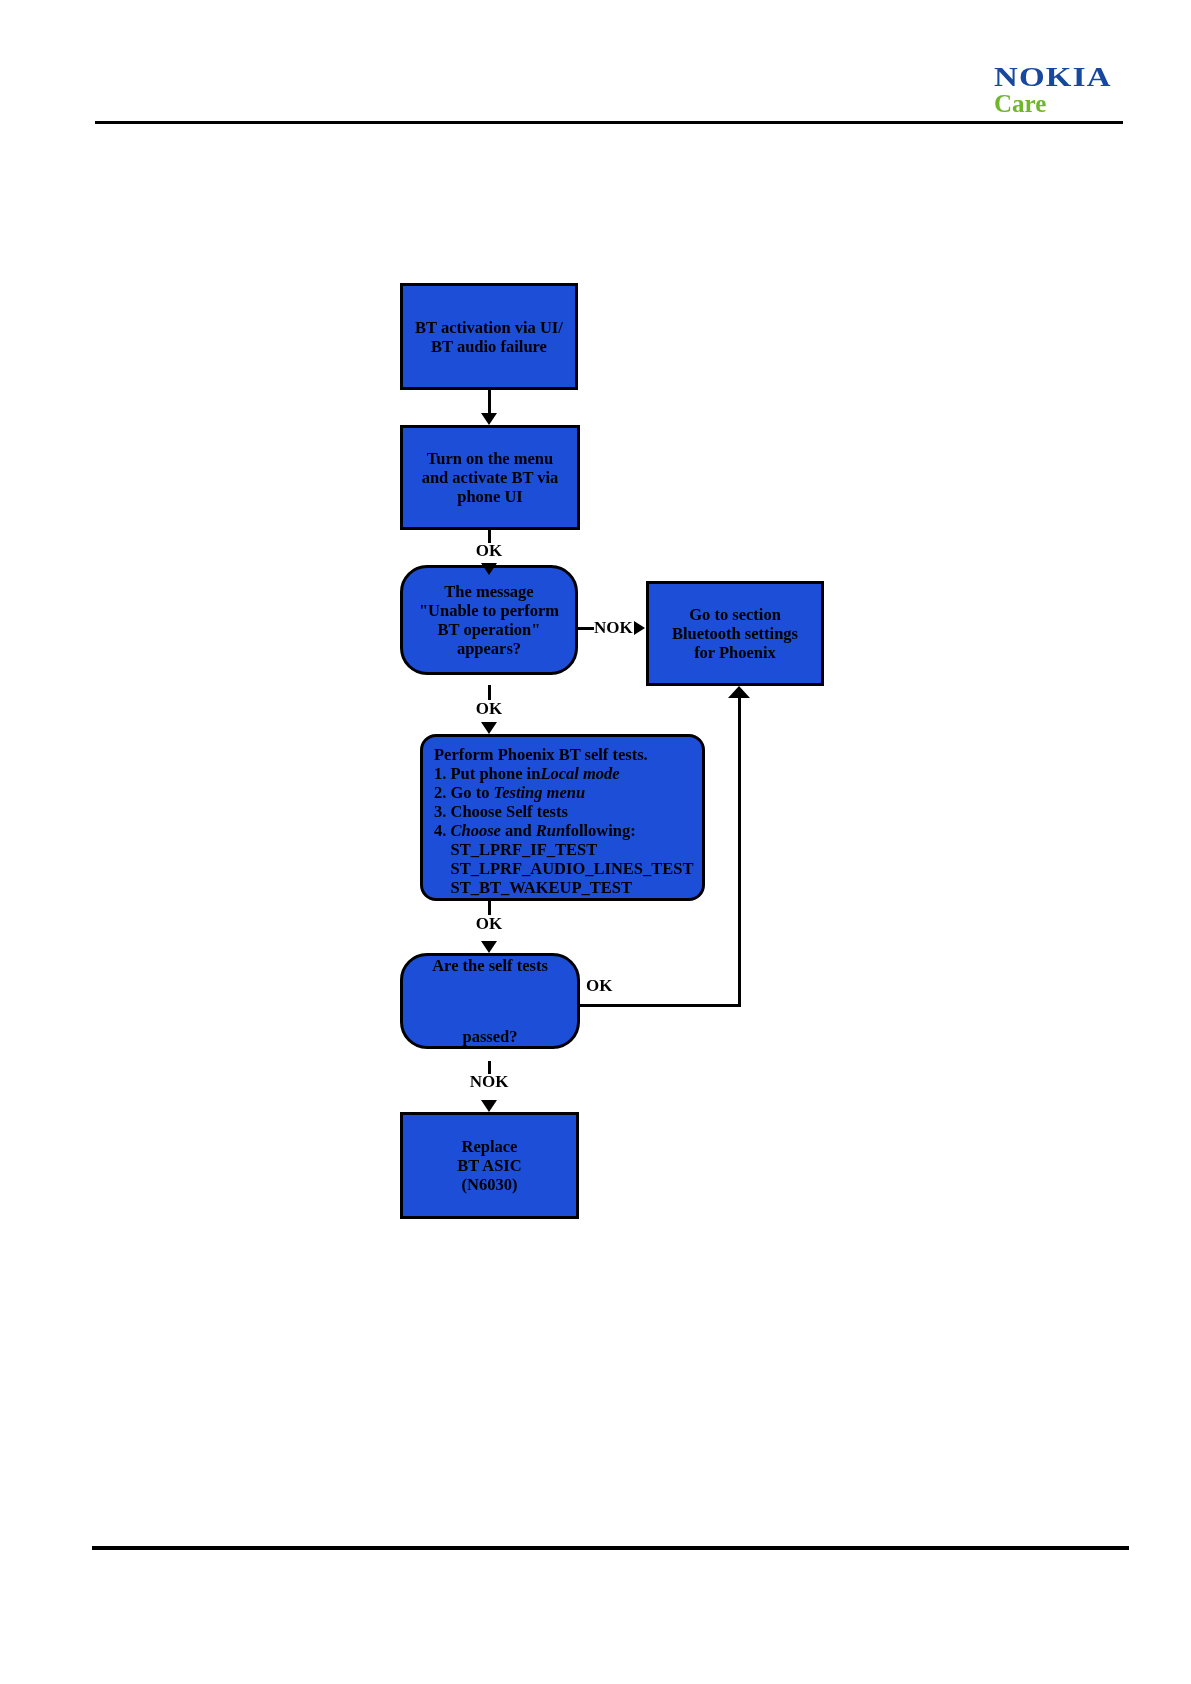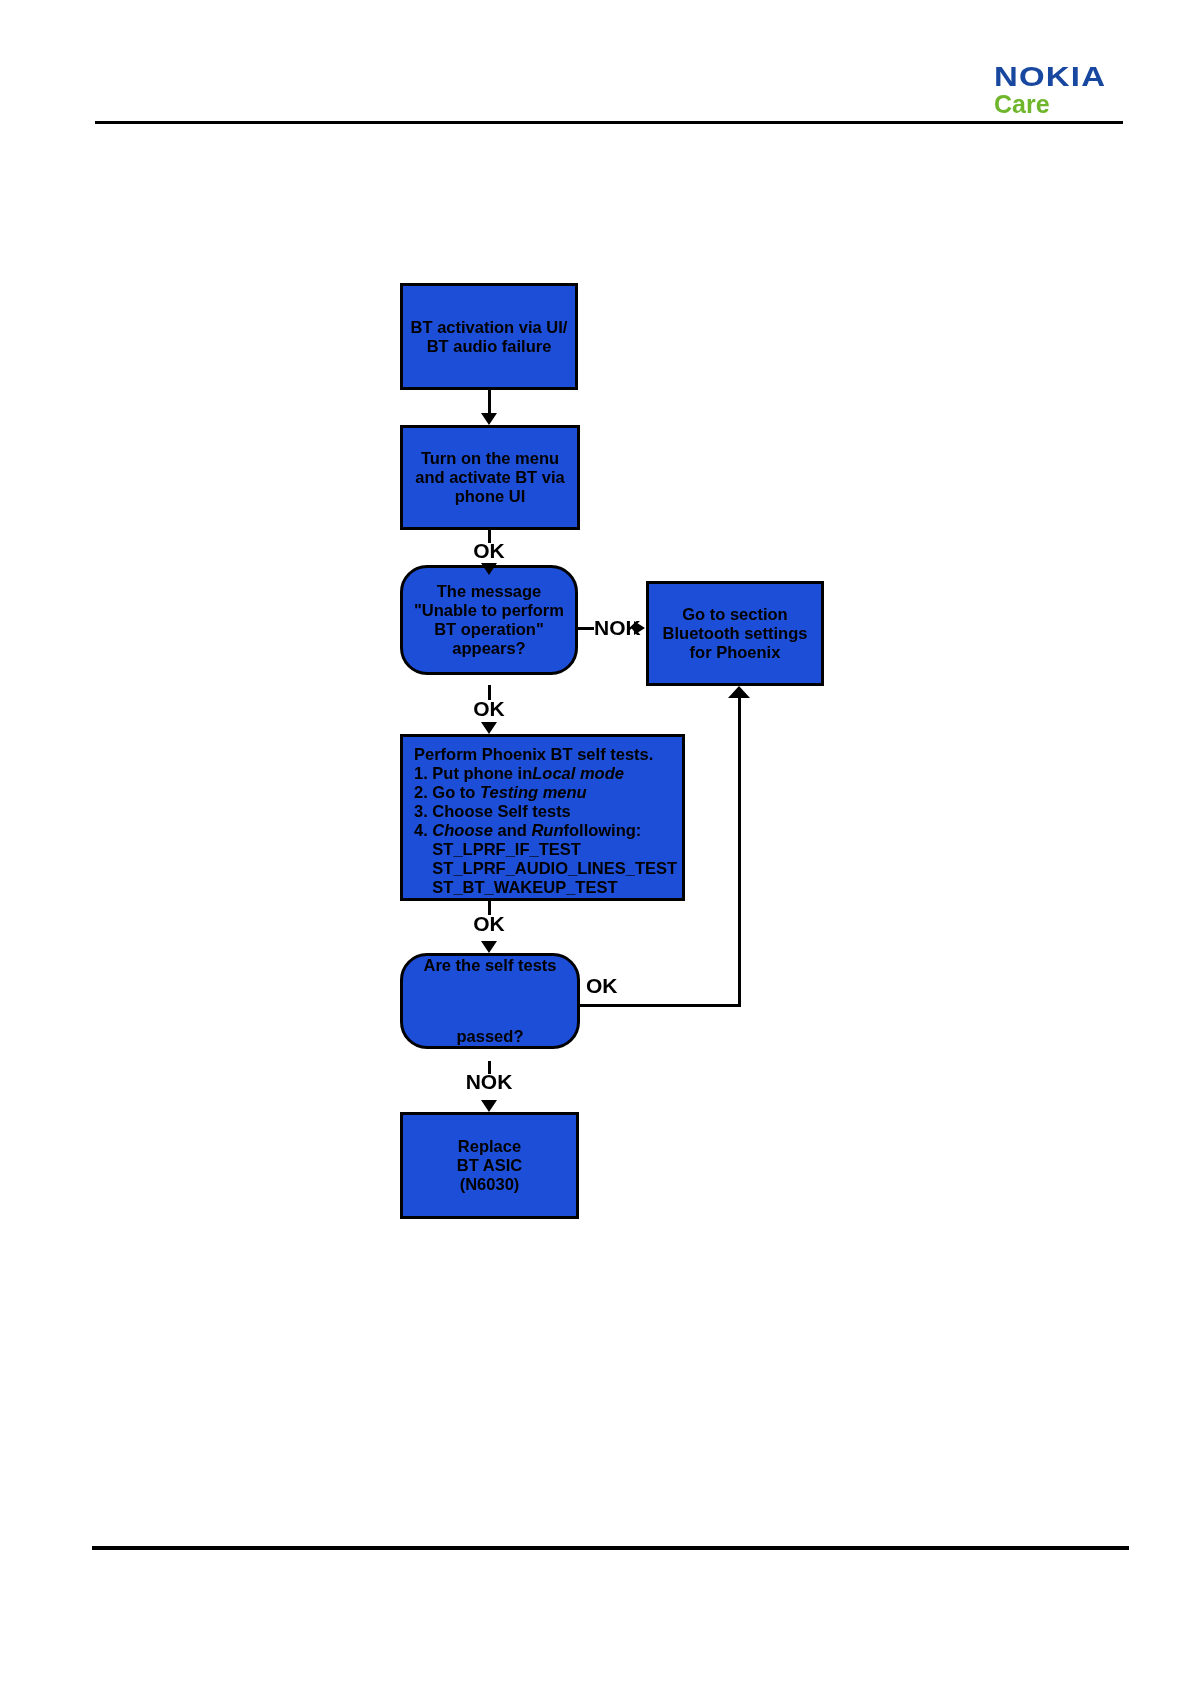--- a/index.html
+++ b/index.html
@@ -1,18 +1,18 @@
 <!DOCTYPE html>
 <html><head>
 <meta charset="utf-8">
 <style>
   html,body{margin:0;padding:0;background:#888;}
   .page{
     position:relative;width:1191px;height:1684px;background:#ffffff;
-    font-family:Liberation Sans, sans-serif;font-weight:bold;color:#000;
+    font-family:Liberation Serif, serif;font-weight:bold;color:#000;
     margin:0 auto;overflow:hidden;
   }
   
   .rule{position:absolute;background:#000;}
   
   .logo{position:absolute;left:994px;top:64px;}
   .logo-nokia{font-size:27px;line-height:27px;letter-spacing:1px;transform:scaleX(1.22);transform-origin:0 0;}
   .logo-care{font-size:25px;line-height:26px;margin-top:0px;}
   
   .node{
@@ -23,21 +23,21 @@
   .node.rounded{border-radius:27px;}
   .node.align-left{justify-content:flex-start;align-items:flex-start;text-align:left;padding:8px 10px 8px 11px;}
   .line{white-space:pre;}
   .line em{font-style:italic;font-weight:inherit;}
   
   .vline,.hline{position:absolute;background:#000;}
   .tri{position:absolute;width:0;height:0;}
   .tri-down{border-left:8px solid transparent;border-right:8px solid transparent;border-top:12px solid #000;}
   .tri-up{border-left:11px solid transparent;border-right:11px solid transparent;border-bottom:12px solid #000;}
   .tri-right{border-top:7px solid transparent;border-bottom:7px solid transparent;border-left:11px solid #000;}
-  .edge-label{position:absolute;font-size:21px;line-height:19px;}
+  .edge-label{position:absolute;font-size:17px;line-height:19px;}
   .center{text-align:center;}
 </style>
 </head>
 <body>
 
 <div class="page">
 
   <div class="logo">
     <div class="logo-nokia" style="color: rgb(23, 71, 158);">NOKIA</div>
     <div class="logo-care" style="color: rgb(112, 182, 44);">Care</div>
@@ -65,21 +65,21 @@
         <div class="line"><span>BT operation"</span></div>
         <div class="line"><span>appears?</span></div>
       </div>
 
     <div class="node" style="left:646px;top:581px;width:178px;height:105px;">
         <div class="line"><span>Go to section</span></div>
         <div class="line"><span>Bluetooth settings</span></div>
         <div class="line"><span>for Phoenix</span></div>
       </div>
 
-    <div class="node align-left" style="left:400px;top:734px;width:285px;height:167px;">
+    <div class="node align-left" style="left:420px;top:734px;width:285px;height:167px;border-radius:16px;">
         <div class="line"><span>Perform Phoenix BT self tests.</span></div>
         <div class="line"><span>1. Put phone in</span><em>Local mode</em></div>
         <div class="line"><span>2. Go to </span><em>Testing menu</em></div>
         <div class="line"><span>3. Choose Self tests</span></div>
         <div class="line"><span>4. </span><em>Choose</em><span> and </span><em>Run</em><span>following:</span></div>
         <div class="line"><span>    ST_LPRF_IF_TEST</span></div>
         <div class="line"><span>    ST_LPRF_AUDIO_LINES_TEST</span></div>
         <div class="line"><span>    ST_BT_WAKEUP_TEST</span></div>
       </div>
 

